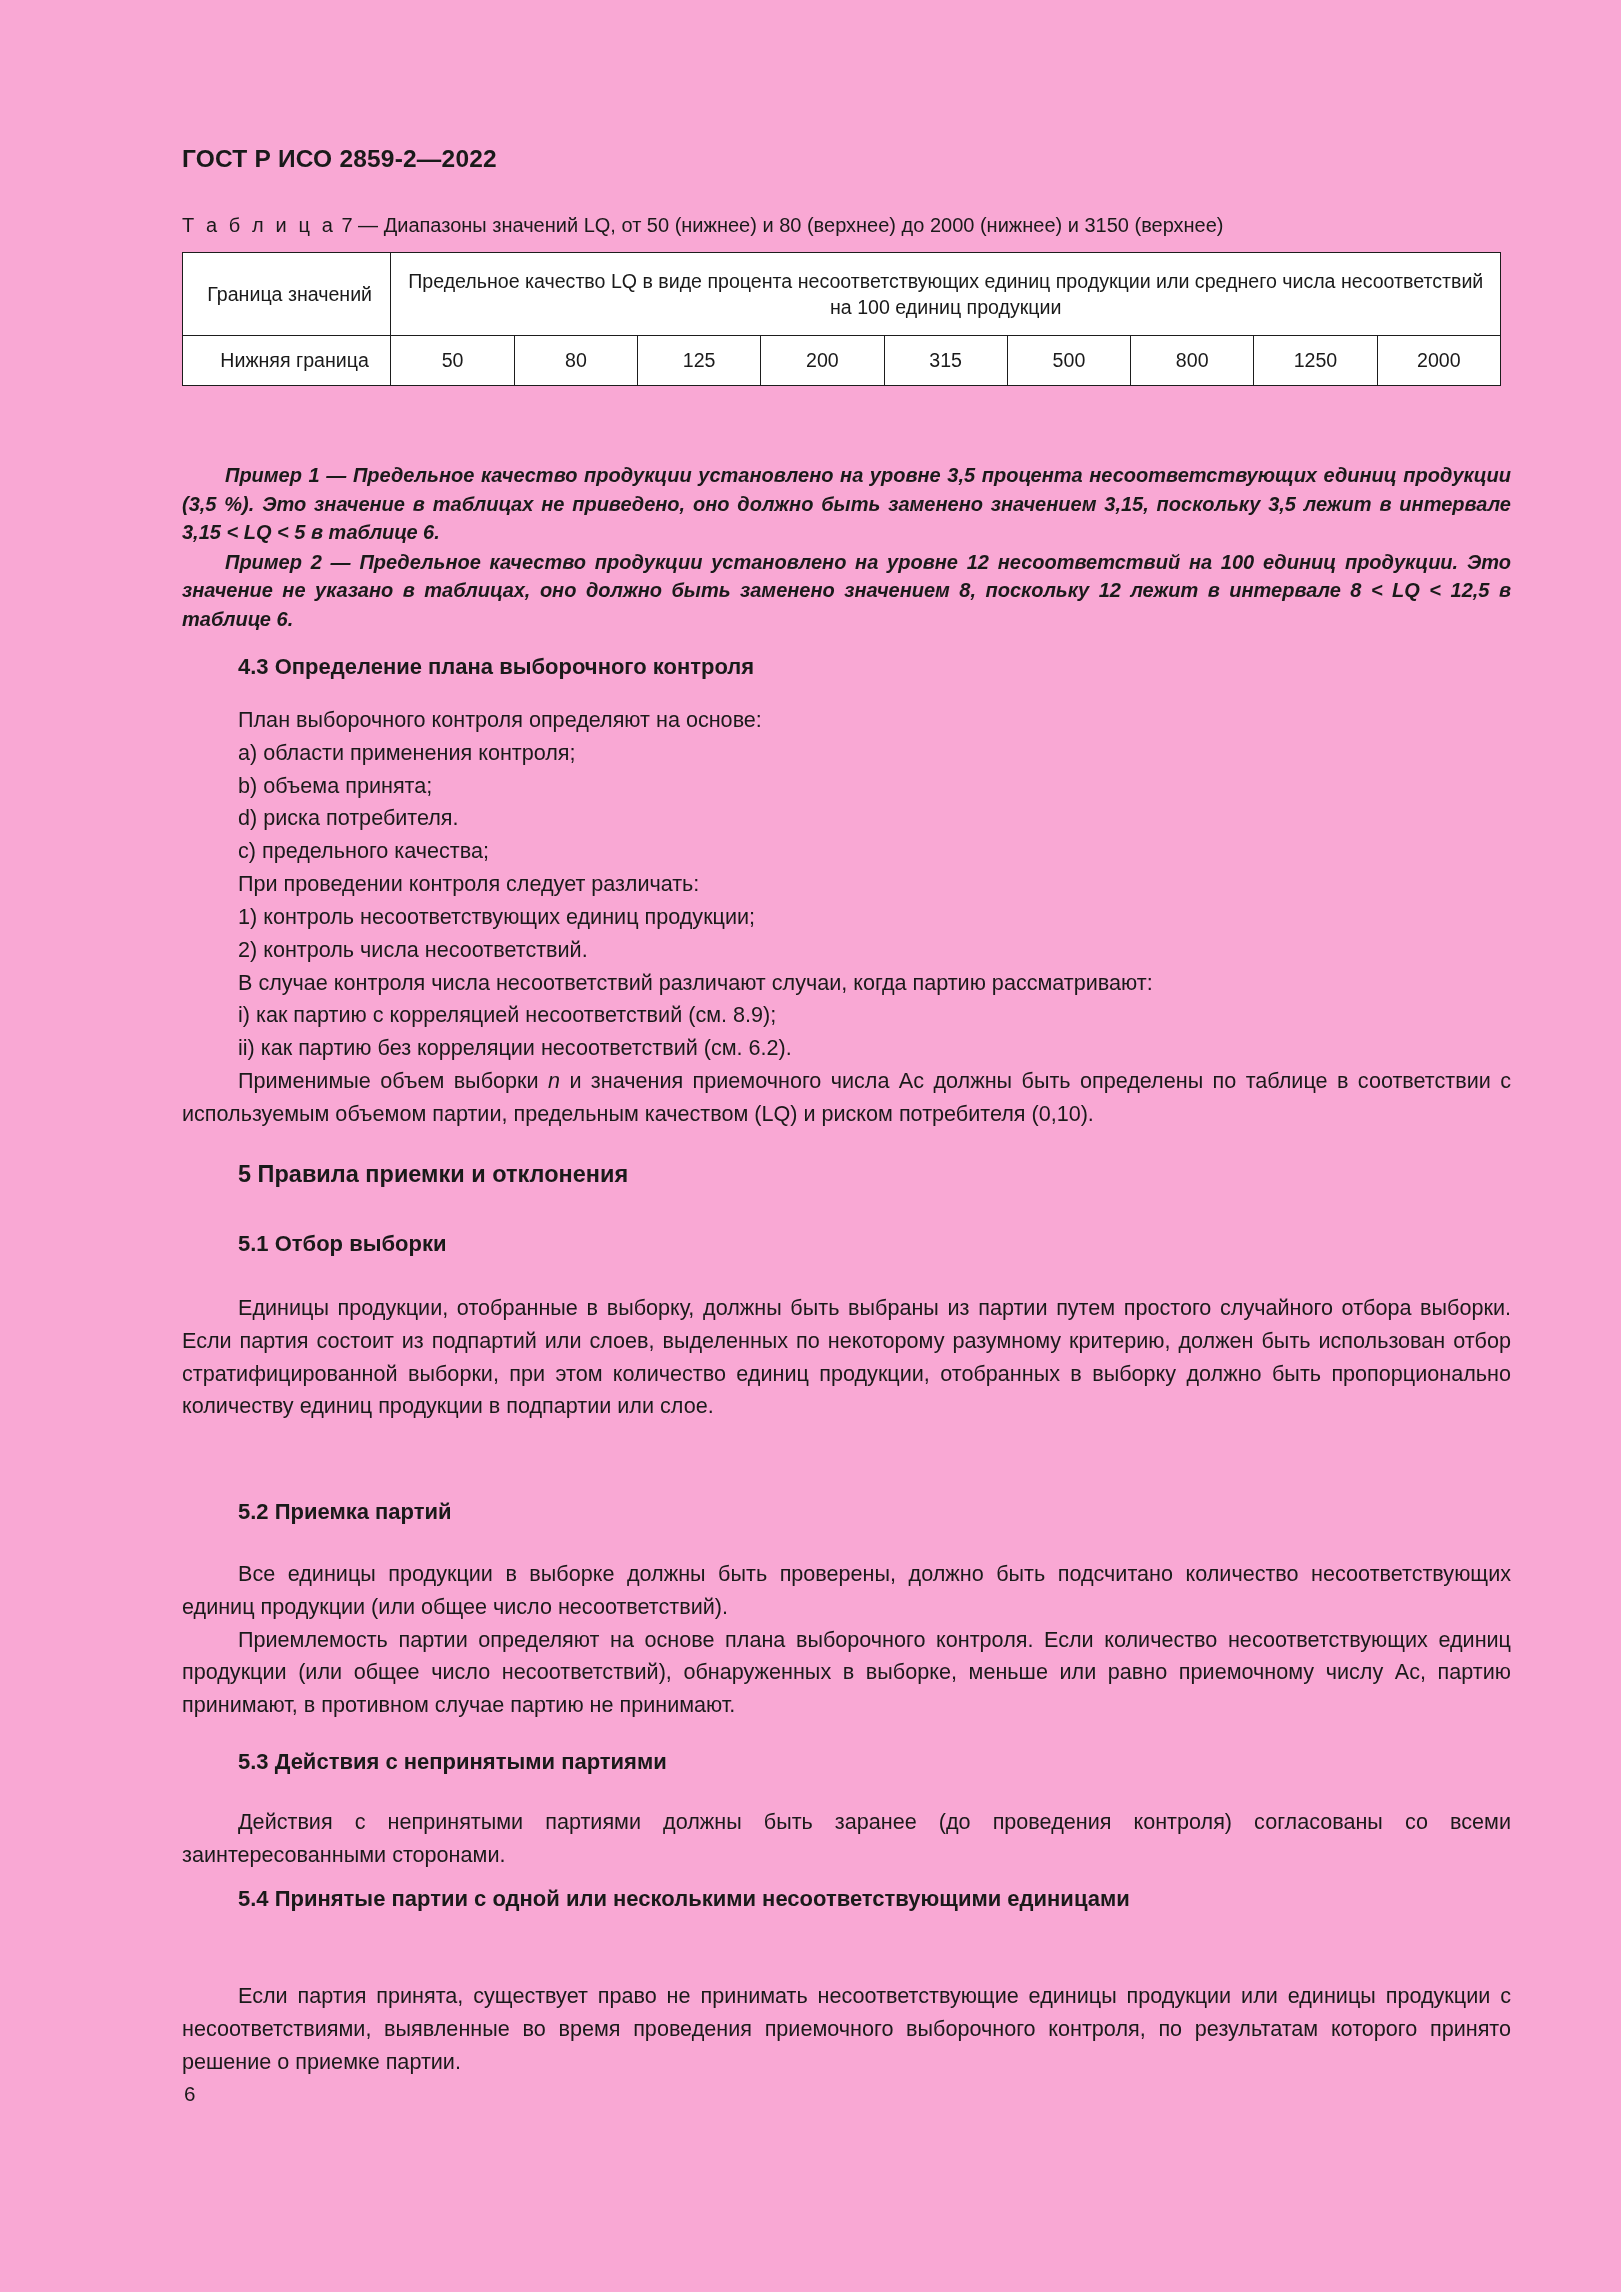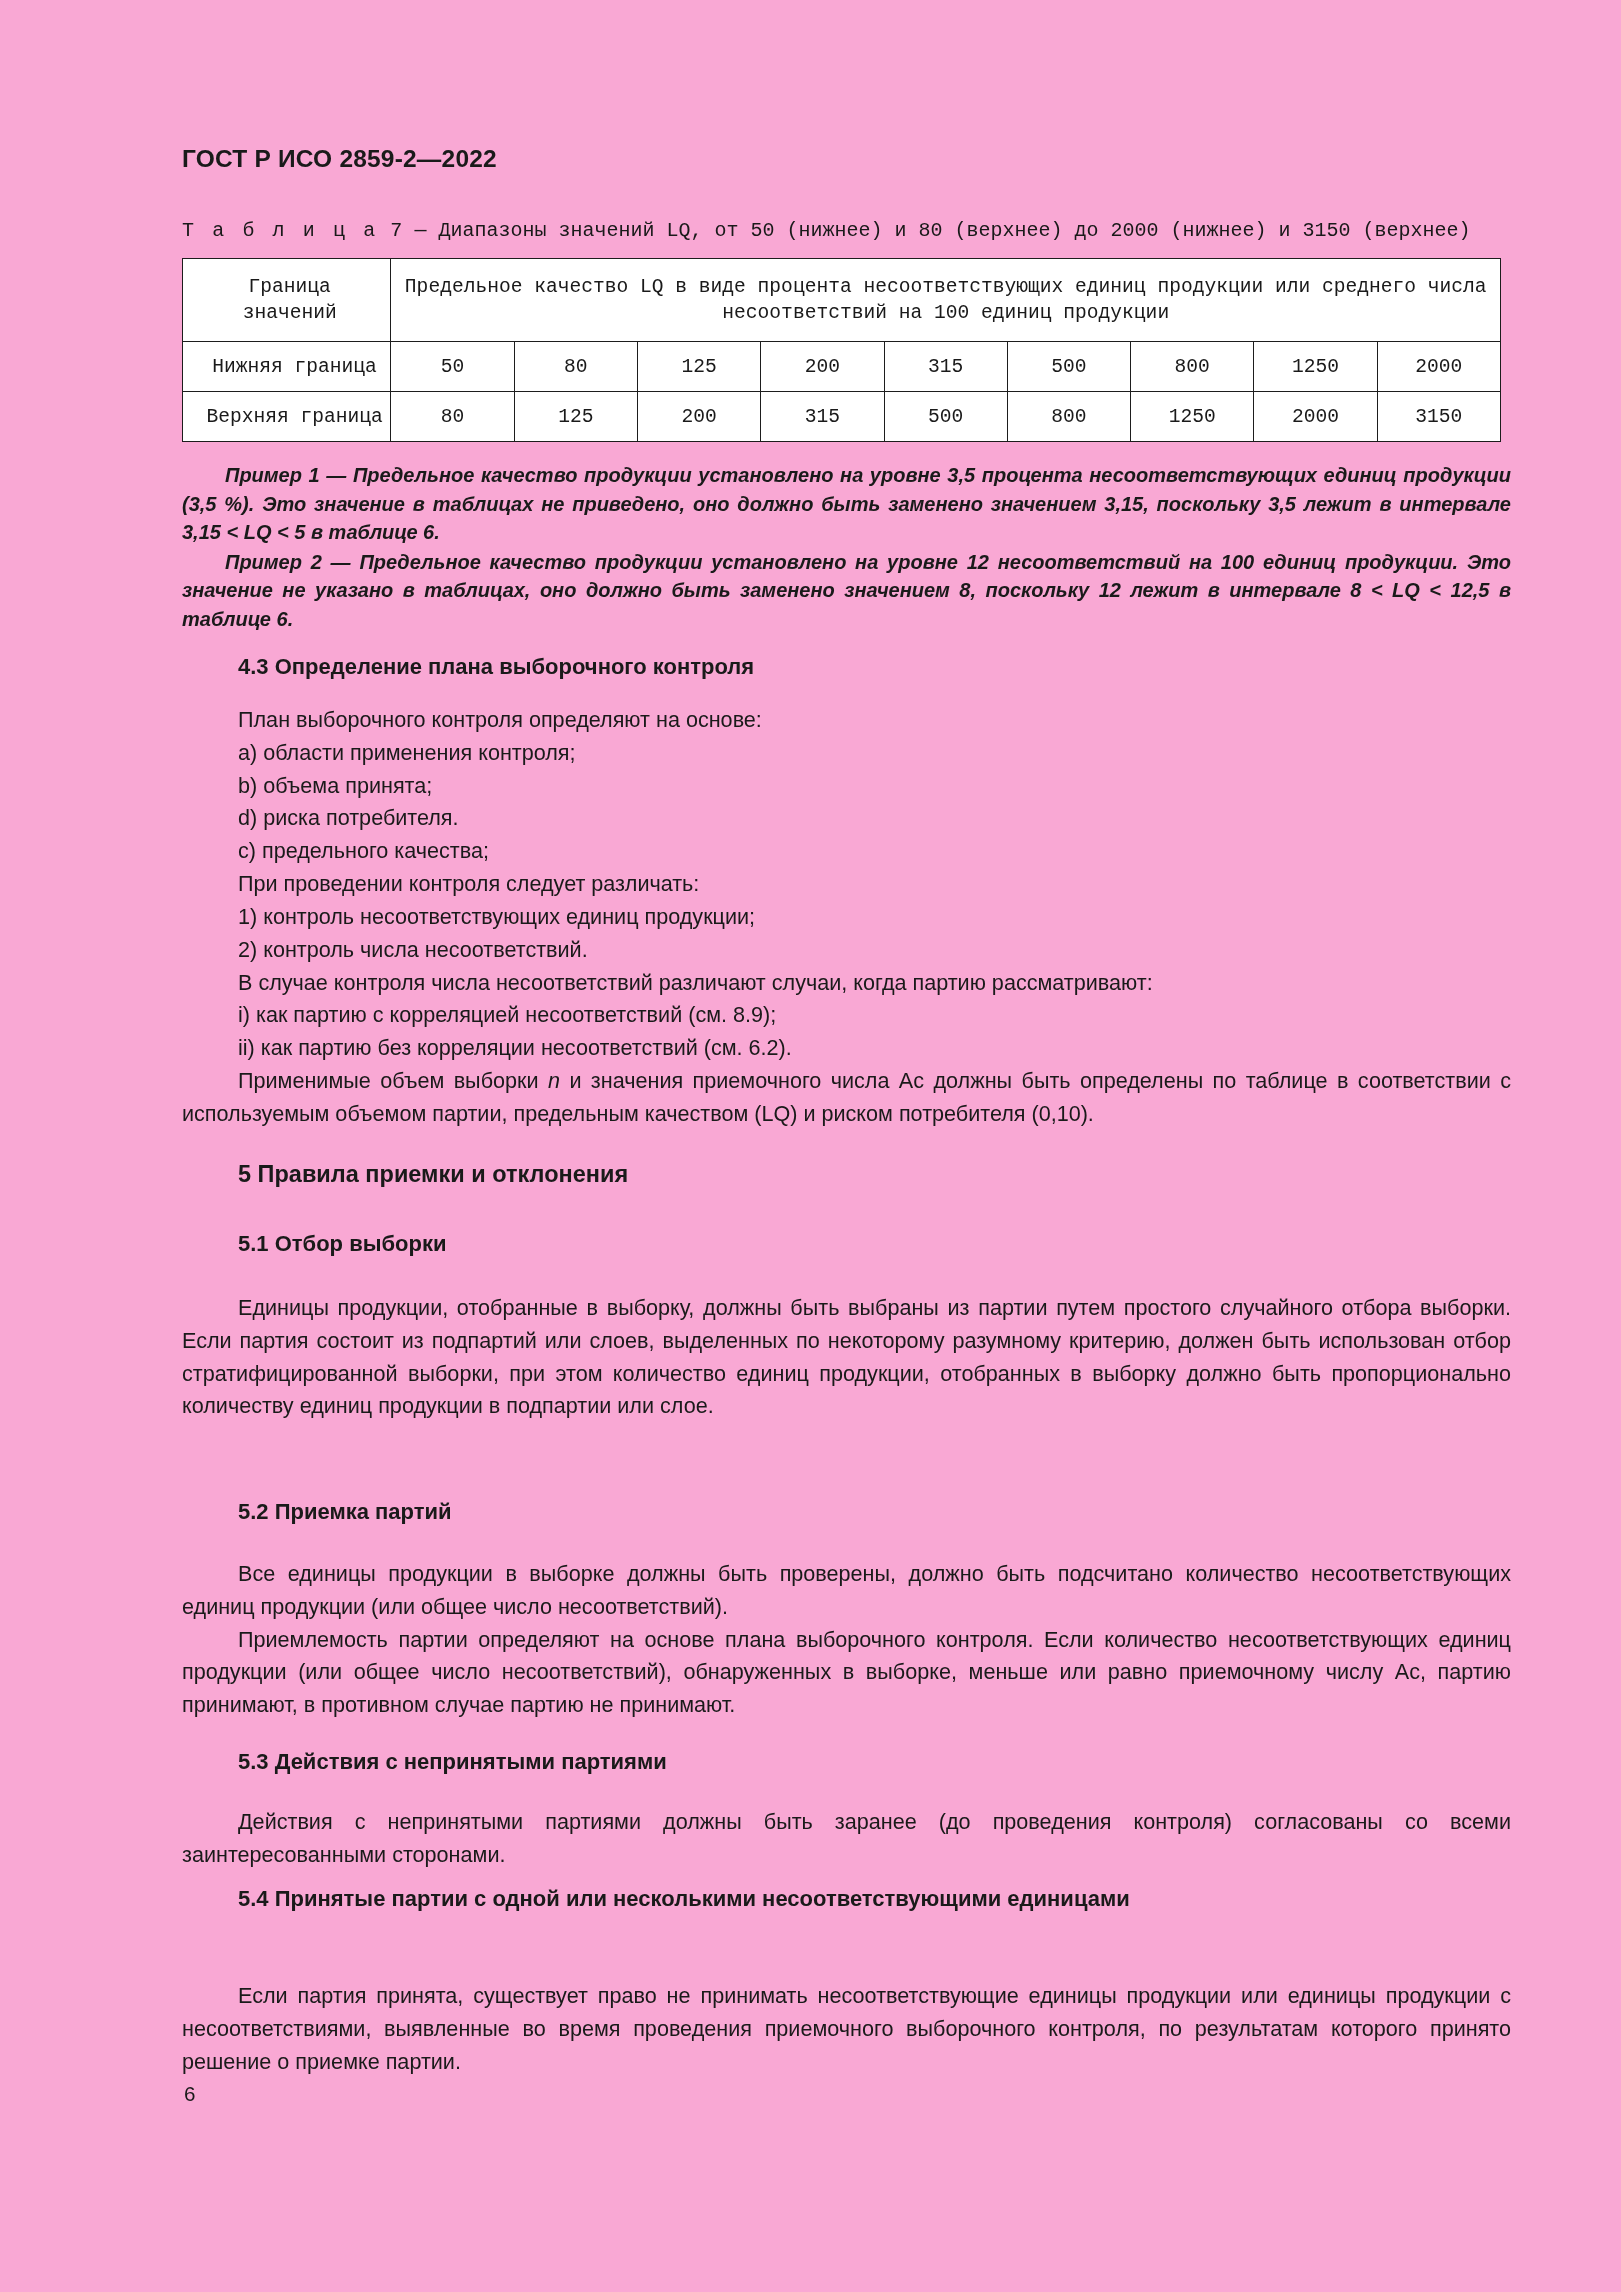--- a/index.html
+++ b/index.html
@@ -30,23 +30,22 @@
     font-size: 24.5px;
     font-weight: bold;
     letter-spacing: 0.2px;
     white-space: nowrap;
   }
 
   
   .table-block {
     position: absolute;
     left: 182px;
-    top: 218px;
+    top: 212px;
     width: 1329px;
-    font-family: Liberation Mono, monospace;
   }
   .table-caption {
     font-size: 20px;
     line-height: 1.3;
     margin-bottom: 13.7px;
     white-space: nowrap;
   }
   .table-caption .tcap-word {
     letter-spacing: 3.1px;
   }
@@ -167,32 +166,20 @@
           <td class="numcol">50</td>
           <td class="numcol">80</td>
           <td class="numcol">125</td>
           <td class="numcol">200</td>
           <td class="numcol">315</td>
           <td class="numcol">500</td>
           <td class="numcol">800</td>
           <td class="numcol">1250</td>
           <td class="numcol">2000</td>
         </tr>
-        <tr class="data-row">
-          <td class="label-cell">Верхняя граница</td>
-          <td class="numcol">80</td>
-          <td class="numcol">125</td>
-          <td class="numcol">200</td>
-          <td class="numcol">315</td>
-          <td class="numcol">500</td>
-          <td class="numcol">800</td>
-          <td class="numcol">1250</td>
-          <td class="numcol">2000</td>
-          <td class="numcol">3150</td>
-        </tr>
       </tbody>
     </table>
   </div>
 
   <div class="examples">
     <p>Пример 1 — Предельное качество продукции установлено на уровне 3,5 процента несоответствующих единиц продукции (3,5 %). Это значение в таблицах не приведено, оно должно быть заменено значением 3,15, поскольку 3,5 лежит в интервале 3,15 &lt; LQ &lt; 5 в таблице 6.</p>
     <p>Пример 2 — Предельное качество продукции установлено на уровне 12 несоответствий на 100 единиц продукции. Это значение не указано в таблицах, оно должно быть заменено значением 8, поскольку 12 лежит в интервале 8 &lt; LQ &lt; 12,5 в таблице 6.</p>
   </div>
 
   <div class="body-col" style="top: 652px;">

